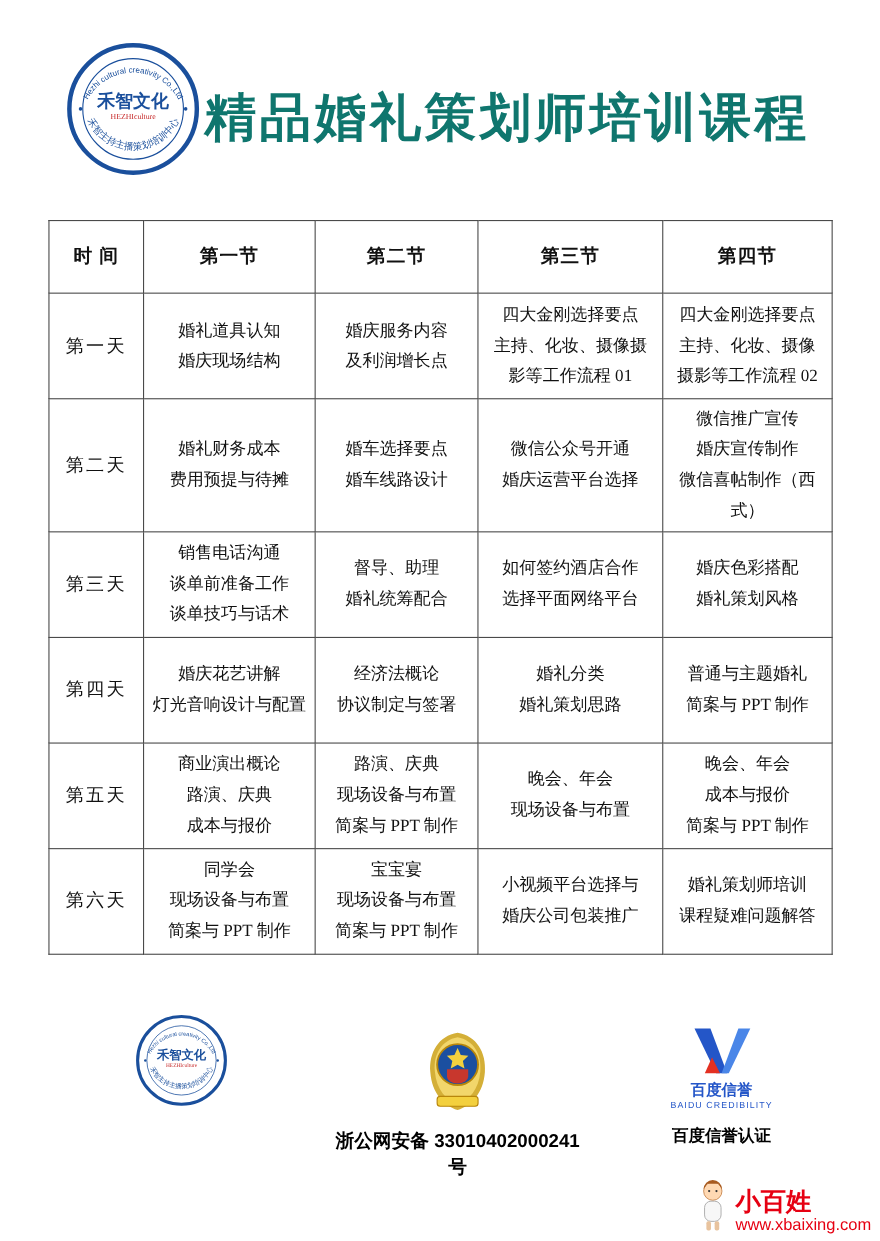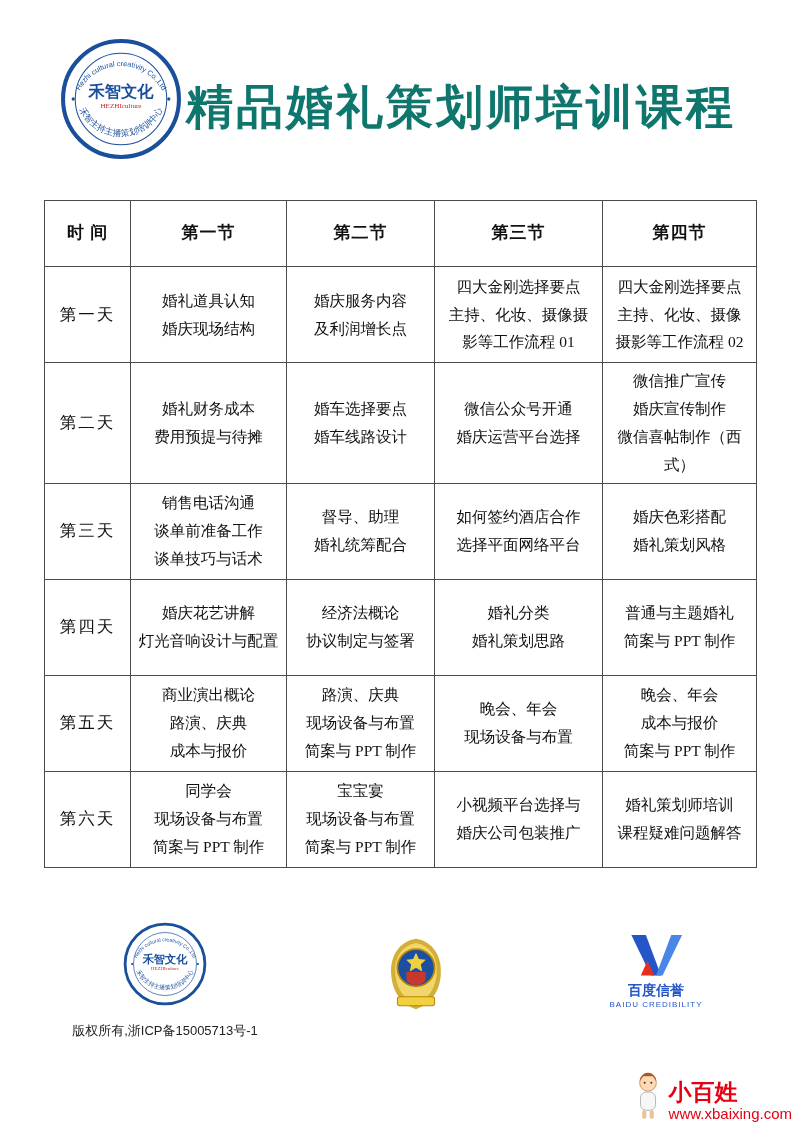--- a/index.html
+++ b/index.html
@@ -200,42 +200,43 @@
         </text>
         <text x="60" y="58" text-anchor="middle" font-size="16" font-weight="bold" fill="#1a4f9c">禾智文化</text>
         <text x="60" y="69" text-anchor="middle" font-size="7" fill="#c62828">HEZHIculture</text>
         <text font-size="8.5" fill="#1a4f9c">
           <textPath href="#arc-bot-2" startOffset="50%" text-anchor="middle">禾智主持主播策划培训中心</textPath>
         </text>
         <circle cx="13" cy="60" r="1.6" fill="#1a4f9c"></circle>
         <circle cx="107" cy="60" r="1.6" fill="#1a4f9c"></circle>
       </svg>
     </div>
-    <div class="copyright-text">版权所有,浙ICP备15005713号-1</div>
   </div>
 
   <div class="f-col f-center">
     <svg class="badge-svg" viewBox="0 0 90 110">
       <path d="M45,4 C20,8 7,30 9,56 C11,84 27,100 45,106 C63,100 79,84 81,56 C83,30 70,8 45,4 Z" fill="#d4af37"></path>
       <path d="M45,10 C24,14 13,32 15,55 C17,79 30,93 45,99 C60,93 73,79 75,55 C77,32 66,14 45,10 Z" fill="#f2d66b"></path>
       <circle cx="45" cy="46" r="27" fill="#1b4fa0" stroke="#b8860b" stroke-width="2.5"></circle>
       <path d="M45,24 l4.2,9.2 10,1 -7.2,7 2.1,10 -9.1,-5.1 -9.1,5.1 2.1,-10 -7.2,-7 10,-1 z" fill="#f3d03e"></path>
       <path d="M31,52 h28 v10 a14,9 0 0 1 -28,0 z" fill="#c8372d"></path>
       <rect x="18" y="88" width="54" height="13" rx="4" fill="#f3d03e" stroke="#b8860b" stroke-width="1.5"></rect>
     </svg>
+    <div class="police-text">浙公网安备 33010402000241号</div>
   </div>
 
   <div class="f-col f-right">
     <svg class="baidu-svg" viewBox="0 0 80 62">
       <polygon points="6,2 26,2 47,58 33,58" fill="#2456c8"></polygon>
       <polygon points="76,2 61,2 40,58 49,58" fill="#4a86e8"></polygon>
       <polygon points="28,38 38,58 19,58" fill="#e33022"></polygon>
     </svg>
     <div class="baidu-name">百度信誉</div>
     <div class="baidu-en">BAIDU CREDIBILITY</div>
+    <div class="baidu-cert">百度信誉认证</div>
   </div>
 
   <div class="watermark">
     <svg class="mascot-svg" viewBox="0 0 40 60">
       <circle cx="20" cy="13" r="10" fill="#ffd9b3" stroke="#c98850" stroke-width="1"></circle>
       <path d="M10,11 a10,10 0 0 1 20,0 l-4,-6 h-12 z" fill="#a85b20"></path>
       <circle cx="16" cy="13" r="1.2" fill="#333"></circle>
       <circle cx="24" cy="13" r="1.2" fill="#333"></circle>
       <rect x="11" y="24" width="18" height="22" rx="7" fill="#f7f7f7" stroke="#aaa" stroke-width="1"></rect>
       <rect x="13" y="46" width="5" height="10" rx="2" fill="#e8c39e"></rect>

